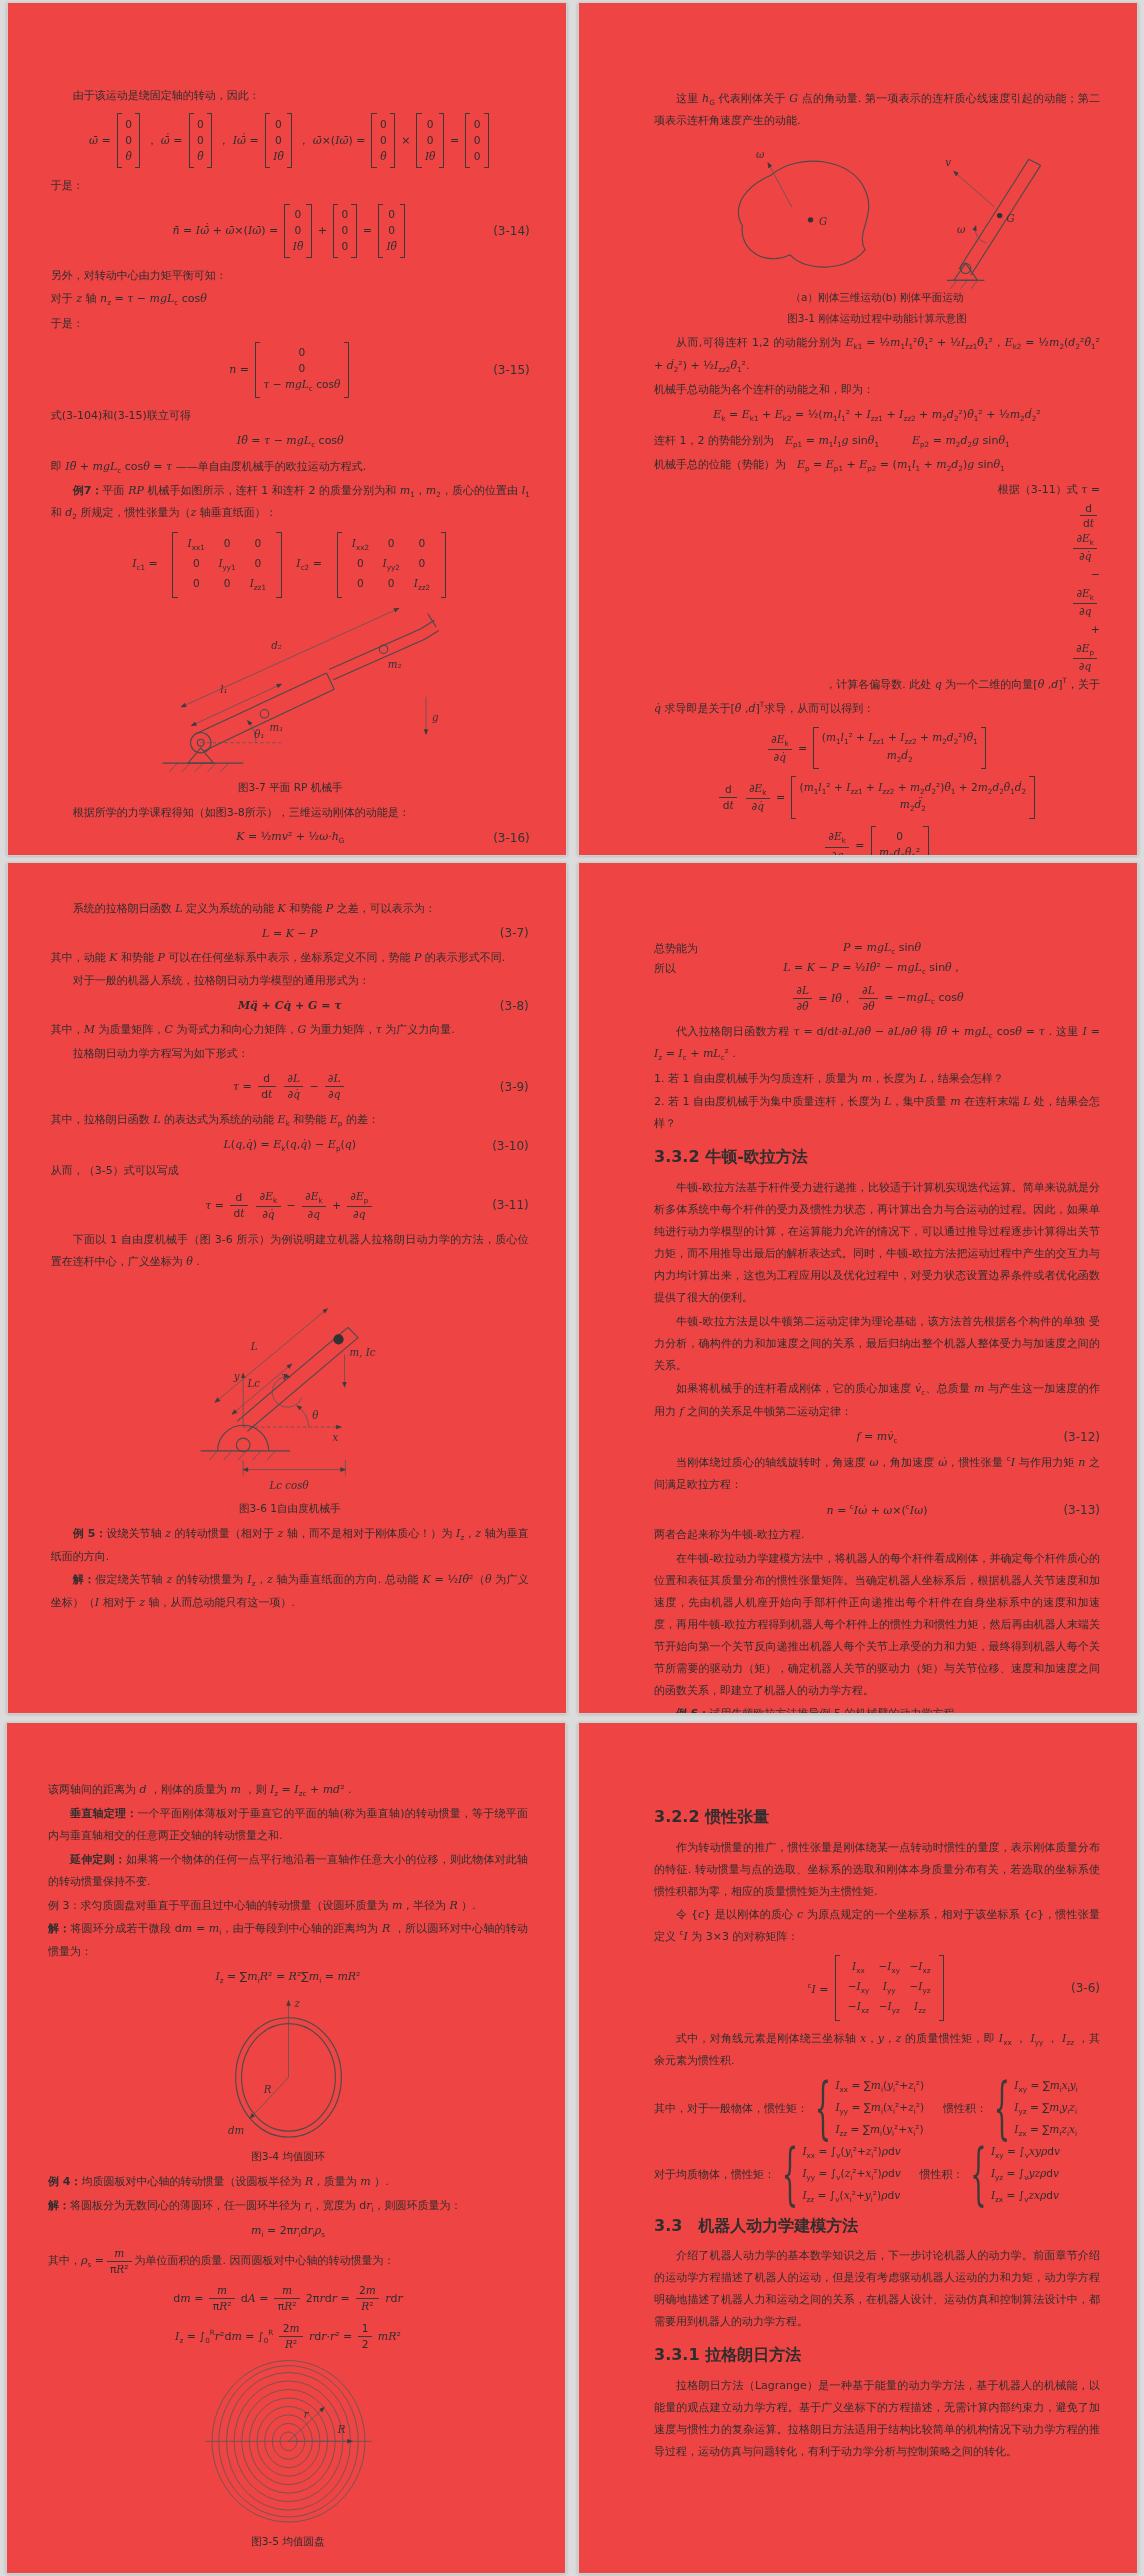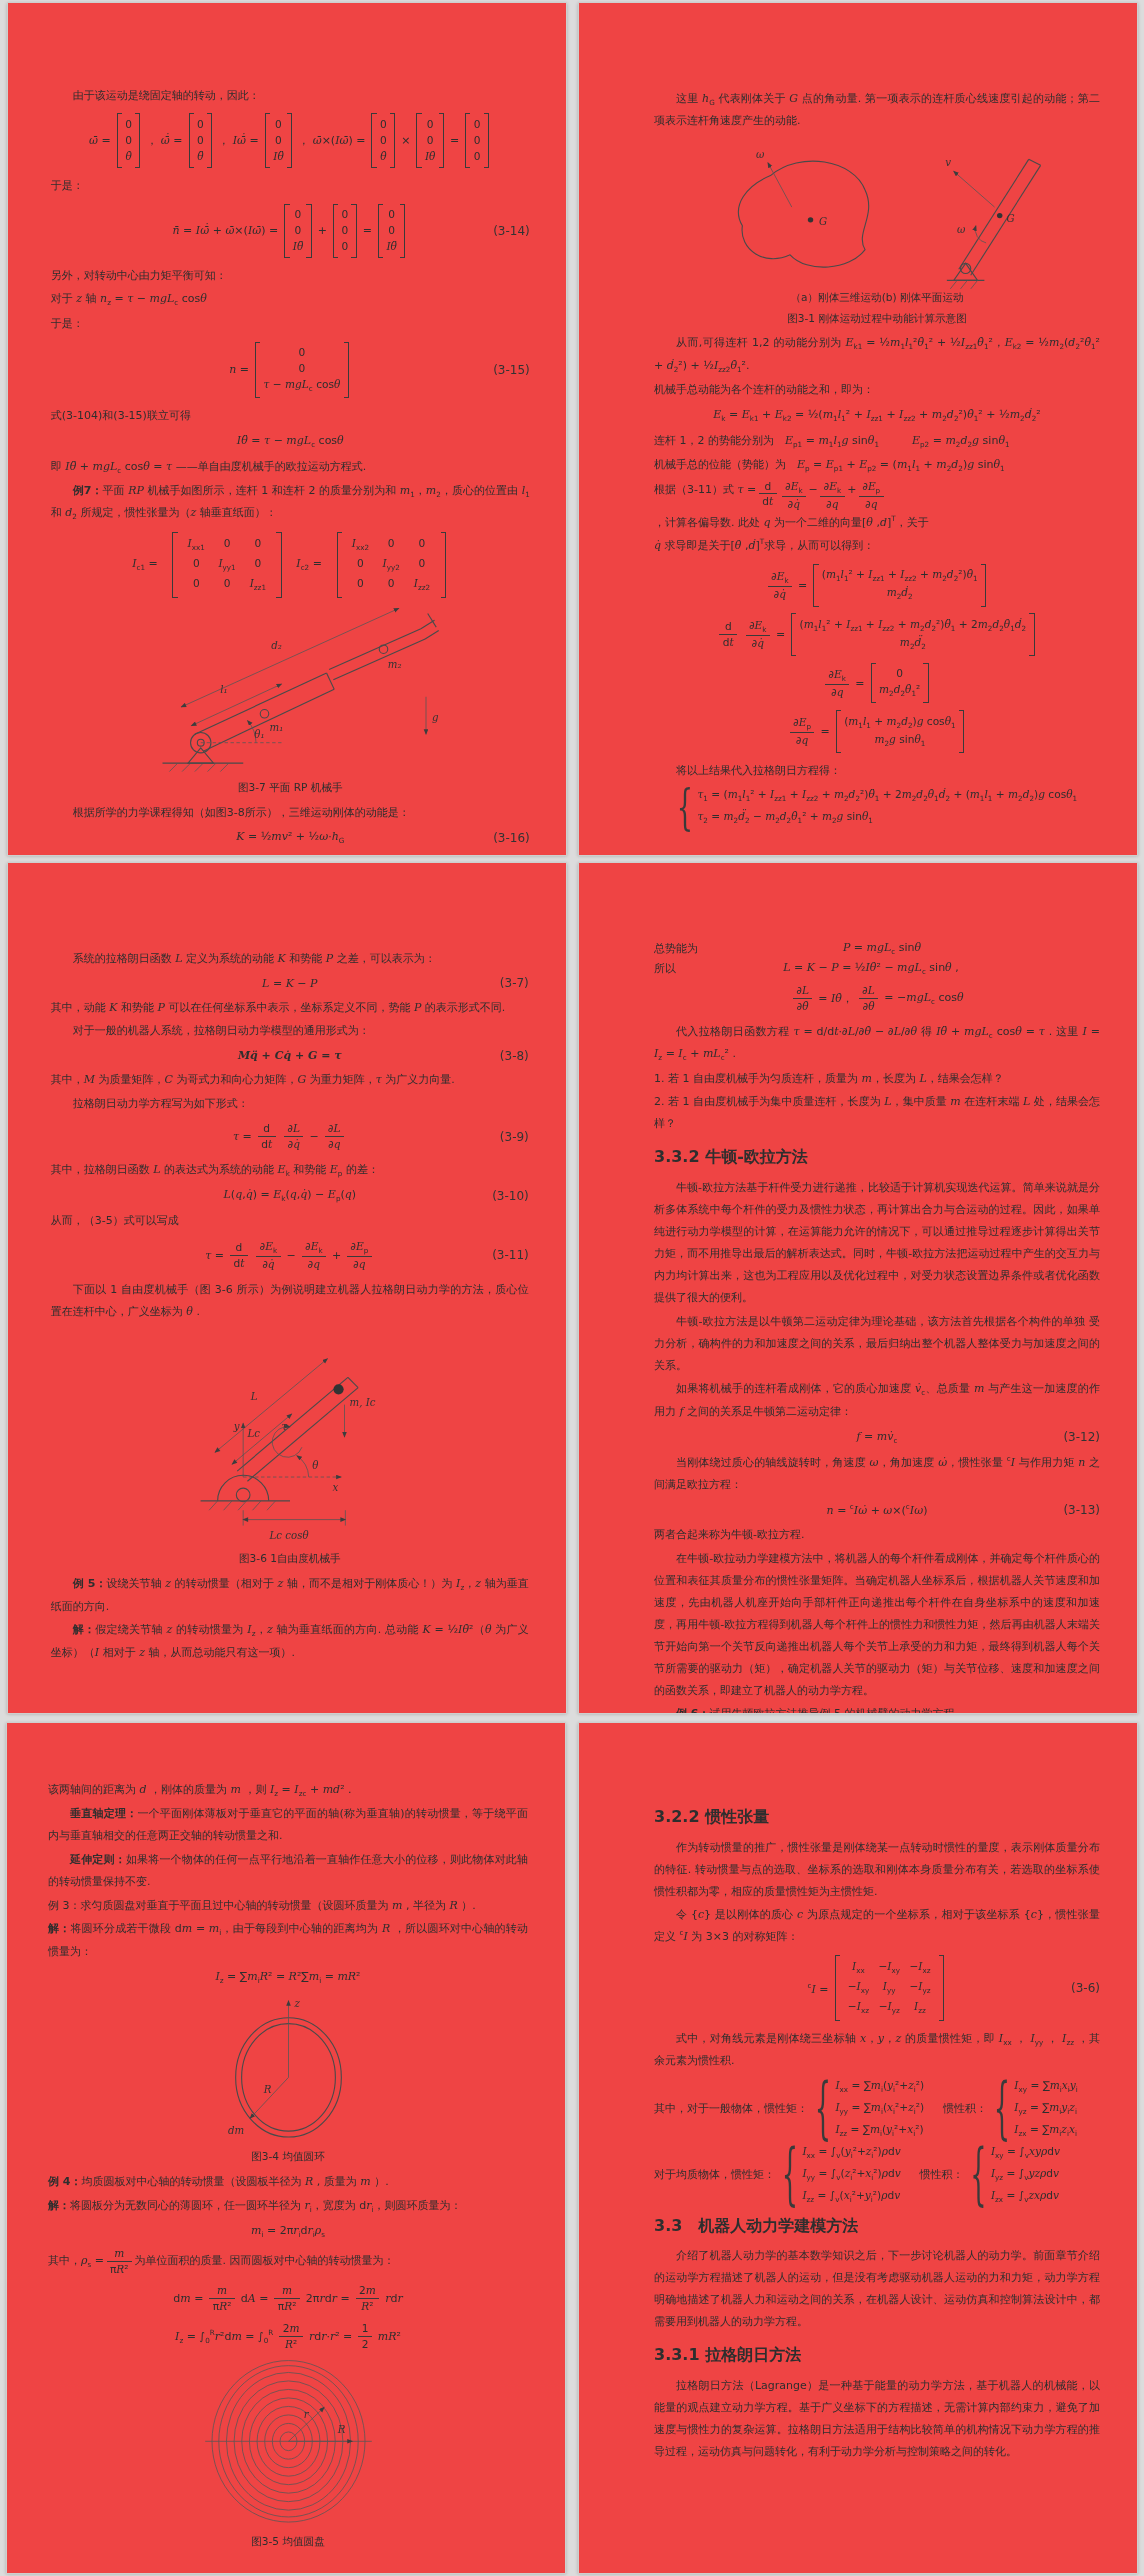--- a/index.html
+++ b/index.html
@@ -259,21 +259,21 @@
   </div>
   <div class="figcap">（a）刚体三维运动(b) 刚体平面运动</div>
   <div class="figcap">图3-1 刚体运动过程中动能计算示意图</div>
   <p class="t ind">从而,可得连杆 1,2 的动能分别为 <i>E</i><sub>k1</sub> = ½<i>m</i><sub>1</sub><i>l</i><sub>1</sub>²<i>θ̇</i><sub>1</sub>² + ½<i>I</i><sub>zz1</sub><i>θ̇</i><sub>1</sub>²，<i>E</i><sub>k2</sub> = ½<i>m</i><sub>2</sub>(<i>d</i><sub>2</sub>²<i>θ̇</i><sub>1</sub>² + <i>ḋ</i><sub>2</sub>²) + ½<i>I</i><sub>zz2</sub><i>θ̇</i><sub>1</sub>².</p>
   <p class="t">机械手总动能为各个连杆的动能之和，即为：</p>
   <div class="eqc">
         <span class="m"><i>E</i><sub>k</sub> = <i>E</i><sub>k1</sub> + <i>E</i><sub>k2</sub> = ½(<i>m</i><sub>1</sub><i>l</i><sub>1</sub>² + <i>I</i><sub>zz1</sub> + <i>I</i><sub>zz2</sub> + <i>m</i><sub>2</sub><i>d</i><sub>2</sub>²)<i>θ̇</i><sub>1</sub>² + ½<i>m</i><sub>2</sub><i>ḋ</i><sub>2</sub>²</span>
       </div>
   <p class="t">连杆 1，2 的势能分别为　<i>E</i><sub>p1</sub> = <i>m</i><sub>1</sub><i>l</i><sub>1</sub><i>g</i> sin<i>θ</i><sub>1</sub>　　　<i>E</i><sub>p2</sub> = <i>m</i><sub>2</sub><i>d</i><sub>2</sub><i>g</i> sin<i>θ</i><sub>1</sub></p>
   <p class="t">机械手总的位能（势能）为　<i>E</i><sub>p</sub> = <i>E</i><sub>p1</sub> + <i>E</i><sub>p2</sub> = (<i>m</i><sub>1</sub><i>l</i><sub>1</sub> + <i>m</i><sub>2</sub><i>d</i><sub>2</sub>)<i>g</i> sin<i>θ</i><sub>1</sub></p>
-  <div class="t" style="display:flex;flex-wrap:wrap;align-items:flex-start;">
+  <div class="t" style="display:flex;flex-wrap:wrap;align-items:flex-end;flex-direction:column;">
     <span>根据（3-11）式 <i>τ</i> = </span>
     <span class="f">
           <span class="x">d</span>
           <span class="y">d<i>t</i></span>
         </span>
     <span class="f">
           <span class="x">∂<i>E</i><sub>k</sub></span>
           <span class="y">∂<i>q̇</i></span>
         </span>
     <span>−</span>
@@ -344,21 +344,21 @@
       <span class="sysrows">
             <span><i>τ</i><sub>1</sub> = (<i>m</i><sub>1</sub><i>l</i><sub>1</sub>² + <i>I</i><sub>zz1</sub> + <i>I</i><sub>zz2</sub> + <i>m</i><sub>2</sub><i>d</i><sub>2</sub>²)<i>θ̈</i><sub>1</sub> + 2<i>m</i><sub>2</sub><i>d</i><sub>2</sub><i>θ̇</i><sub>1</sub><i>ḋ</i><sub>2</sub> + (<i>m</i><sub>1</sub><i>l</i><sub>1</sub> + <i>m</i><sub>2</sub><i>d</i><sub>2</sub>)<i>g</i> cos<i>θ</i><sub>1</sub></span>
             <span><i>τ</i><sub>2</sub> = <i>m</i><sub>2</sub><i>d̈</i><sub>2</sub> − <i>m</i><sub>2</sub><i>d</i><sub>2</sub><i>θ̇</i><sub>1</sub>² + <i>m</i><sub>2</sub><i>g</i> sin<i>θ</i><sub>1</sub></span>
           </span>
     </span>
   </div>
  </div>
 </div>
 
 <div class="sheet" style="left:6.8px;top:862px;width:560px;height:852px">
- <div class="pad" style="padding:85px 37px 0 43px">
+ <div class="pad" style="padding:35px 37px 0 43px">
   <p class="t ind">系统的拉格朗日函数 <i>L</i> 定义为系统的动能 <i>K</i> 和势能 <i>P</i> 之差，可以表示为：</p>
   <div class="eqc">
     <span class="m"><i>L</i> = <i>K</i> − <i>P</i></span>
         <span class="tag">(3-7)</span>
   </div>
   <p class="t">其中，动能 <i>K</i> 和势能 <i>P</i> 可以在任何坐标系中表示，坐标系定义不同，势能 <i>P</i> 的表示形式不同.</p>
   <p class="t ind">对于一般的机器人系统，拉格朗日动力学模型的通用形式为：</p>
   <div class="eqc">
     <span class="m"><b><i>Mq̈</i> + <i>Cq̇</i> + <i>G</i> = <i>τ</i></b></span>
         <span class="tag">(3-8)</span>

